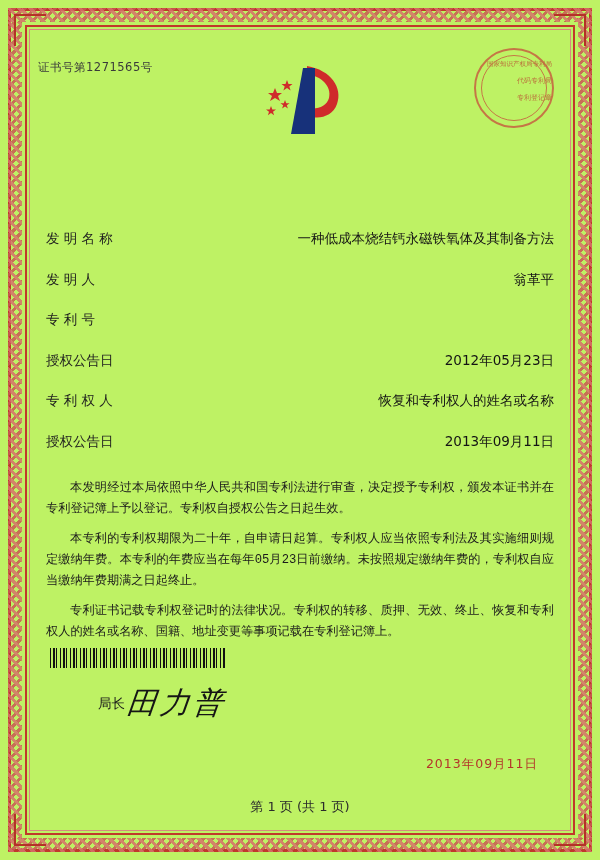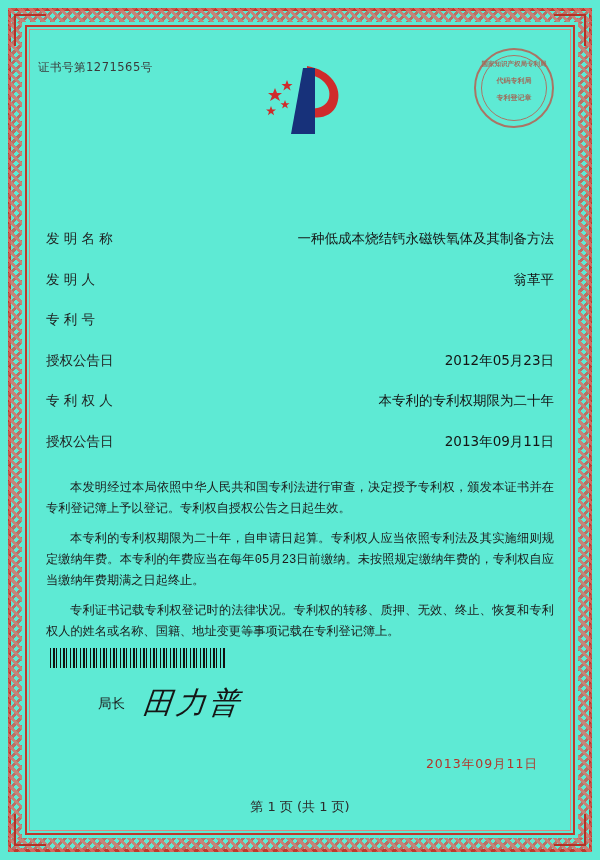--- a/index.html
+++ b/index.html
@@ -10,21 +10,21 @@
   body {
     width: 600px;
     height: 860px;
     font-family: "Liberation Sans", sans-serif;
     overflow: hidden;
   }
   .page {
     position: relative;
     width: 600px;
     height: 860px;
-    background: #5eead4;
+    background: #bef264;
     box-sizing: border-box;
   }
   
   .border-outer {
     position: absolute;
     left: 8px; top: 8px; right: 8px; bottom: 8px;
     border: 3px solid #c0392b;
     box-sizing: border-box;
   }
   .border-pattern {
@@ -91,23 +91,22 @@
     right: 8px;
     top: 10px;
     width: 80px;
     height: 80px;
     border-radius: 50%;
     border: 2px solid #c8473a;
     opacity: .72;
     color: #c0392b;
     font-size: 6.5px;
     line-height: 1.05;
-    text-align: center;
-    box-sizing: border-box;
-    font-weight: bold;
+    text-align: right;
+    box-sizing: border-box;
   }
   .seal-top .ring {
     position: absolute;
     left: 5px; top: 5px; right: 5px; bottom: 5px;
     border: 1px solid #c8473a;
     border-radius: 50%;
   }
   .seal-top .stxt {
     position: absolute;
     left: 0; right: 0;
@@ -203,21 +202,21 @@
     position: absolute;
     left: 60px;
     top: 645px;
     display: flex;
     align-items: center;
   }
   .sig-label {
     font-size: 13.5px;
     font-family: "DejaVu Sans", sans-serif;
     color: #1a1a1a;
-    margin-right: 18px;
+    margin-right: 2px;
   }
   .sig-name {
     font-family: "DejaVu Serif", serif;
     font-size: 30px;
     font-style: italic;
     color: #151515;
     letter-spacing: 3px;
     transform: skewX(-6deg);
   }
 
@@ -333,21 +332,21 @@
         <span class="field-label">专 利 号</span>
       </div>
 
       <div class="field-row">
         <span class="field-label">授权公告日</span>
         <span class="field-value">2012年05月23日</span>
       </div>
 
       <div class="field-row">
         <span class="field-label">专 利 权 人</span>
-        <span class="field-value">本专利的专利权期限为二十年</span>
+        <span class="field-value">恢复和专利权人的姓名或名称</span>
       </div>
 
       <div class="field-row">
         <span class="field-label">授权公告日</span>
         <span class="field-value">2013年09月11日</span>
       </div>
 
     </div>
 
     <div class="paras">

